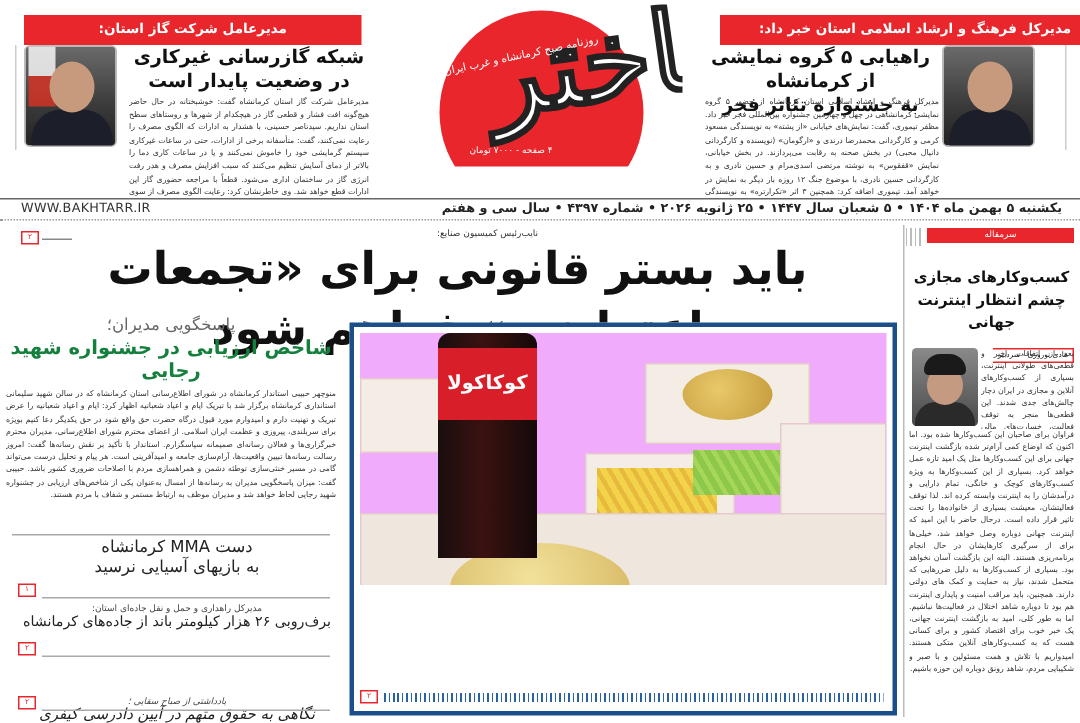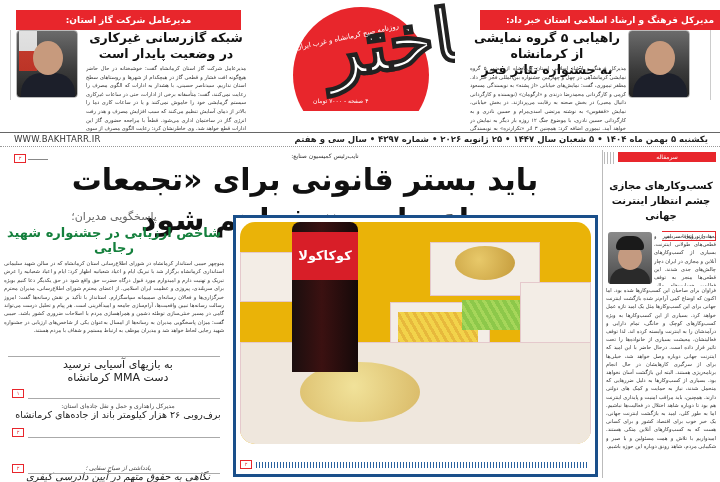--- a/index.html
+++ b/index.html
@@ -38,21 +38,21 @@
   .left-col .sub-kicker { font-size: 11px; color: #666; text-align: center; direction: rtl; margin-top: 0; }
   .left-col .sub-title { font-size: 13px; color: #15803d; text-align: center; direction: rtl; font-weight: bold; margin-top: 2px; }
   .left-col .body { font-size: 5.2px; line-height: 8.4px; color: #333; direction: rtl; text-align: justify; margin-top: 4px; height: 98px; overflow: hidden; }
   .sep { position: absolute; height: 1px; background: #aaa; }
   .brief { position: absolute; left: 8px; width: 220px; text-align: center; direction: rtl; }
   .brief .k { font-size: 6px; color: #444; }
   .brief .t { font-size: 11px; color: #222; }
 
   
   .photo-frame { position: absolute; left: 233px; top: 215px; width: 365px; height: 262px; border: 3px solid #1a4f8a; background: #fff; }
-  .photo-inner { position: absolute; left: 4px; top: 4px; width: 351px; height: 222px; overflow: hidden; background: #eab308; border-radius: 15px; }
+  .photo-inner { position: absolute; left: 4px; top: 4px; width: 351px; height: 168px; overflow: hidden; background: #f0abfc; }
   .cola { position: absolute; left: 52px; top: 0; width: 66px; height: 150px; background: linear-gradient(90deg,#1a0e0e,#3b1111 45%,#150909); border-radius: 8px 8px 0 0; }
   .cola-label { position: absolute; left: 52px; top: 10px; width: 66px; height: 48px; background: #d81e28; color: #fff; font-size: 13px; font-weight: bold; text-align: center; line-height: 48px; direction: rtl; }
   .tray { position: absolute; background: #f3ede6; border: 1px solid #e5c9cc; }
   .bun { position: absolute; border-radius: 50%; background: radial-gradient(circle at 40% 40%,#e8c96a,#c49a3a); }
   .fries { position: absolute; background: repeating-linear-gradient(60deg,#f2d34a 0 4px,#e7b93c 4px 7px); }
   .photo-caption { position: absolute; left: 4px; top: 160px; width: 351px; text-align: center; direction: rtl; }
   .photo-caption .big { font-size: 28px; font-weight: bold; color: #fff; text-shadow: 0 0 4px #000, 2px 2px 3px #000; line-height: 34px; }
   .photo-caption .small { font-size: 15px; font-weight: bold; color: #fff; text-shadow: 0 0 3px #000, 1px 1px 2px #000; line-height: 20px; }
   .photo-bottom { position: absolute; left: 4px; top: 242px; width: 351px; height: 10px; }
   .ticks { position: absolute; left: 16px; right: 2px; top: 2px; height: 6px; background: repeating-linear-gradient(90deg,#2a62a0 0 1px,transparent 1px 3px); }
@@ -124,22 +124,22 @@
 <div class="headline">باید بستر قانونی برای «تجمعات اعتراضی» فراهم شود</div>
 
 <div class="left-col">
   <div class="sub-kicker">پاسخگویی مدیران؛</div>
   <div class="sub-title">شاخص ارزیابی در جشنواره شهید رجایی</div>
   <div class="body">منوچهر حبیبی استاندار کرمانشاه در شورای اطلاع‌رسانی استان کرمانشاه که در سالن شهید سلیمانی استانداری کرمانشاه برگزار شد با تبریک ایام و اعیاد شعبانیه اظهار کرد: ایام و اعیاد شعبانیه را عرض تبریک و تهنیت دارم و امیدوارم مورد قبول درگاه حضرت حق واقع شود در حق یکدیگر دعا کنیم بویژه برای سربلندی، پیروزی و عظمت ایران اسلامی. از اعضای محترم شورای اطلاع‌رسانی، مدیران محترم خبرگزاری‌ها و فعالان رسانه‌ای صمیمانه سپاسگزارم. استاندار با تأکید بر نقش رسانه‌ها گفت: امروز رسالت رسانه‌ها تبیین واقعیت‌ها، آرام‌سازی جامعه و امیدآفرینی است. هر پیام و تحلیل درست می‌تواند گامی در مسیر خنثی‌سازی توطئه دشمن و همراهسازی مردم با اصلاحات ضروری کشور باشد. حبیبی گفت: میزان پاسخگویی مدیران به رسانه‌ها از امسال به‌عنوان یکی از شاخص‌های ارزیابی در جشنواره شهید رجایی لحاظ خواهد شد و مدیران موظف به ارتباط مستمر و شفاف با مردم هستند.</div>
 </div>
 <div class="sep" style="left:8px;top:356px;width:212px;"></div>
 
 <div class="brief" style="top:358px;">
+  <div class="t">دست MMA کرمانشاه</div>
   <div class="t">به بازیهای آسیایی نرسید</div>
-  <div class="t">دست MMA کرمانشاه</div>
 </div>
 <div class="page-tag" style="left:12px;top:389px;">۱</div>
 <div class="sep" style="left:28px;top:398px;width:192px;"></div>
 
 <div class="brief" style="top:402px;">
   <div class="k">مدیرکل راهداری و حمل و نقل جاده‌ای استان:</div>
   <div class="t" style="font-size:9.5px;">برف‌روبی ۲۶ هزار کیلومتر باند از جاده‌های کرمانشاه</div>
 </div>
 <div class="page-tag" style="left:12px;top:428px;">۲</div>
 <div class="sep" style="left:28px;top:437px;width:192px;"></div>

